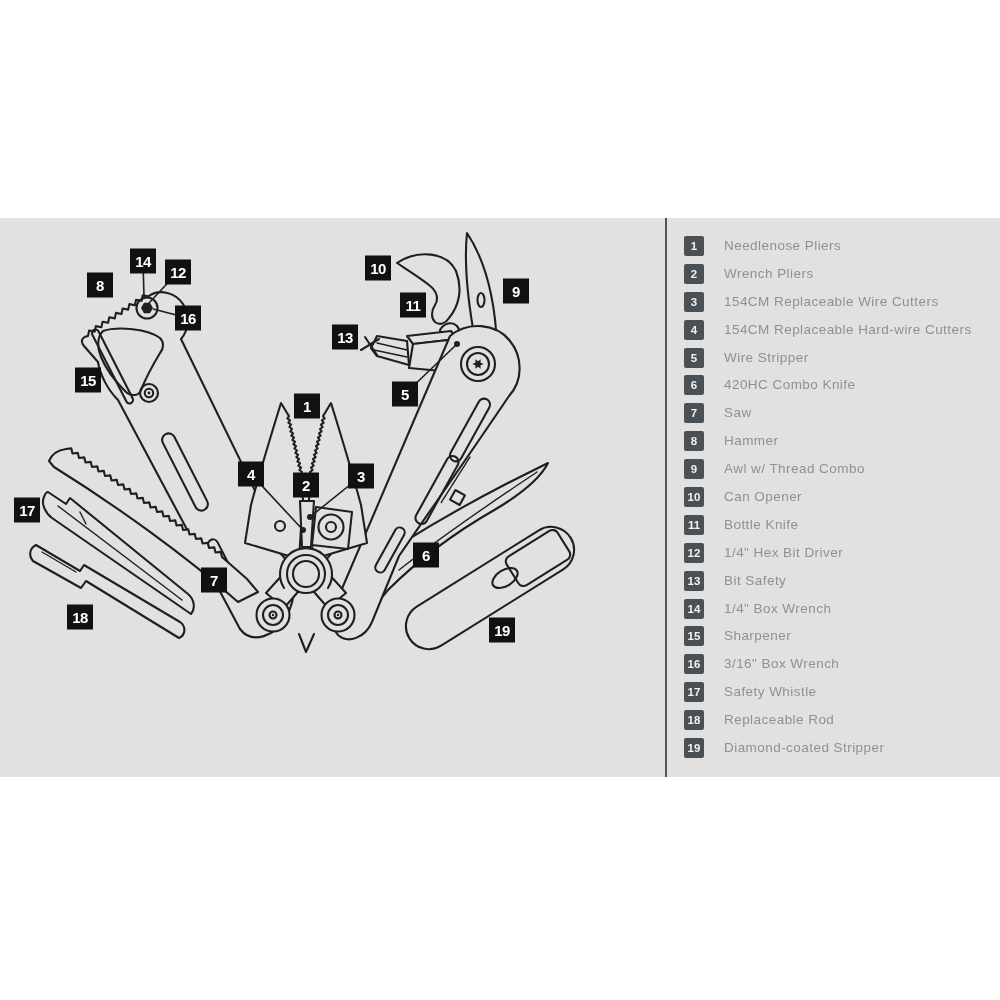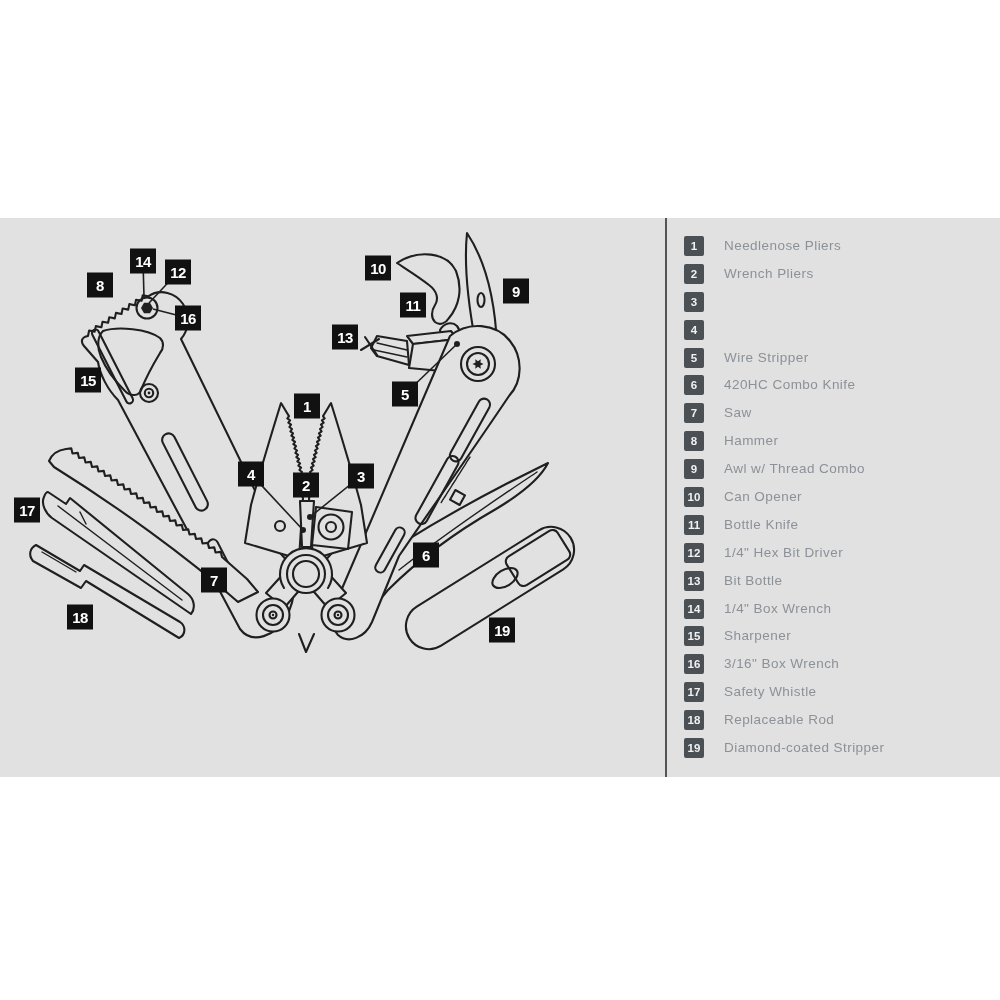--- a/index.html
+++ b/index.html
@@ -174,23 +174,25 @@
       <div class="legend-row">
         <div class="legend-num">1</div>
         <div class="legend-label">Needlenose Pliers</div>
       </div>
       <div class="legend-row">
         <div class="legend-num">2</div>
         <div class="legend-label">Wrench Pliers</div>
       </div>
       <div class="legend-row">
         <div class="legend-num">3</div>
+        <div class="legend-label">154CM Replaceable Wire Cutters</div>
       </div>
       <div class="legend-row">
         <div class="legend-num">4</div>
+        <div class="legend-label">154CM Replaceable Hard-wire Cutters</div>
       </div>
       <div class="legend-row">
         <div class="legend-num">5</div>
         <div class="legend-label">Wire Stripper</div>
       </div>
       <div class="legend-row">
         <div class="legend-num">6</div>
         <div class="legend-label">420HC Combo Knife</div>
       </div>
       <div class="legend-row">
@@ -212,21 +214,21 @@
       <div class="legend-row">
         <div class="legend-num">11</div>
         <div class="legend-label">Bottle Knife</div>
       </div>
       <div class="legend-row">
         <div class="legend-num">12</div>
         <div class="legend-label">1/4" Hex Bit Driver</div>
       </div>
       <div class="legend-row">
         <div class="legend-num">13</div>
-        <div class="legend-label">Bit Bottle</div>
+        <div class="legend-label">Bit Safety</div>
       </div>
       <div class="legend-row">
         <div class="legend-num">14</div>
         <div class="legend-label">1/4" Box Wrench</div>
       </div>
       <div class="legend-row">
         <div class="legend-num">15</div>
         <div class="legend-label">Sharpener</div>
       </div>
       <div class="legend-row">

